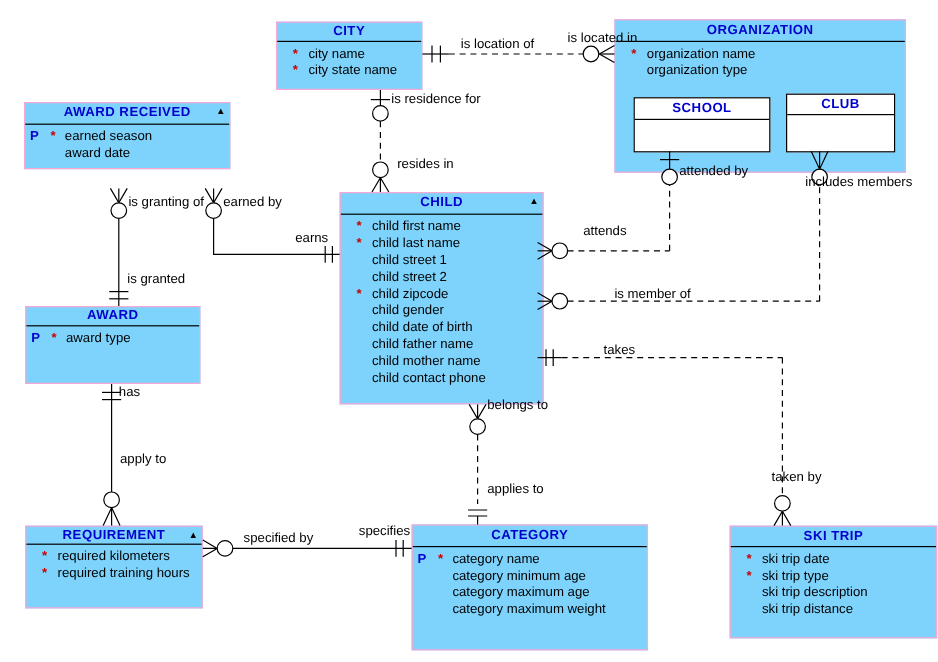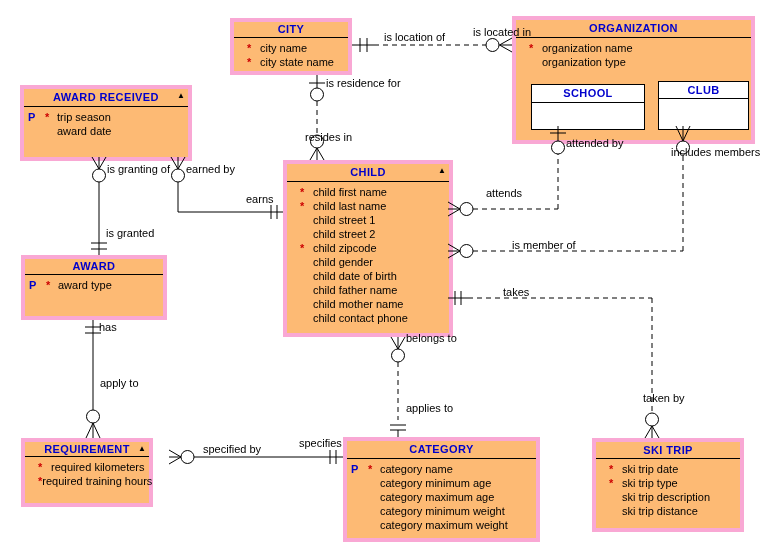--- a/index.html
+++ b/index.html
@@ -1,19 +1,19 @@
 <!DOCTYPE html>
 <html style="--entity-title: #0000cc; --key-marker: #0000cc; --required-marker: #cc0000; --line: #000000; --background: #ffffff;"><head>
 <meta charset="utf-8">
 <style>
   *{box-sizing:border-box}
   body{margin:0}
   #canvas{position:relative;width:782px;height:552px;background:var(--background,#fff);
     font-family:"Liberation Sans","DejaVu Sans",sans-serif;font-size:11px;color:#000;overflow:hidden}
-  .ebox{position:absolute;border:4px solid #f9a8d4;background:#fdba74}
+  .ebox{position:absolute;border:1px solid #f9a8d4;background:#7dd3fc}
   .etitle{position:relative;height:16px;line-height:15px;border-bottom:1px solid #000;text-align:center;
     font-weight:bold;color:var(--entity-title,#0000cc);letter-spacing:.4px}
   .t15 .etitle{height:15px;line-height:14px}
   .t17 > .etitle{height:17px;line-height:16px}
   .t18 > .etitle{height:18px;line-height:17px}
   .marker{position:absolute;right:3px;top:2px;font-size:8px;color:#000;line-height:10px;letter-spacing:0}
   .ebody{padding-top:3px}
   .row{display:flex;height:14px;line-height:14px;white-space:nowrap;padding-left:13px}
   .haskey .row{padding-left:4px}
   .k{display:none;color:var(--key-marker,#0000cc);font-weight:bold}
@@ -59,27 +59,27 @@
         </div>
     </div>
     <div class="inner t18" style="left:15px;top:64px;width:114px;height:46px">
       <div class="etitle"><span>SCHOOL</span></div>
     </div>
     <div class="inner t17" style="left:142px;top:61px;width:91px;height:49px">
       <div class="etitle"><span>CLUB</span></div>
     </div>
   </div>
 
-  <div class="ebox haskey t18" style="left:20px;top:85px;width:172px;height:76px">
+  <div class="ebox haskey t18" style="left:20px;top:85px;width:172px;height:56px">
     <div class="etitle"><span>AWARD RECEIVED</span><span class="marker">▲</span></div>
     <div class="ebody">
       <div class="row">
           <span class="k">P</span>
           <span class="r">*</span>
-          <span class="n">trip season</span>
+          <span class="n">earned season</span>
         </div>
       <div class="row">
           <span class="k"></span>
           <span class="r"></span>
           <span class="n">award date</span>
         </div>
     </div>
   </div>
 
   <div class="ebox t18" style="left:283px;top:160px;width:170px;height:177px">
@@ -132,21 +132,21 @@
     <div class="etitle"><span>AWARD</span></div>
     <div class="ebody">
       <div class="row">
           <span class="k">P</span>
           <span class="r">*</span>
           <span class="n">award type</span>
         </div>
     </div>
   </div>
 
-  <div class="ebox t15" style="left:21px;top:438px;width:132px;height:69px">
+  <div class="ebox t15" style="left:21px;top:438px;width:148px;height:69px">
     <div class="etitle"><span>REQUIREMENT</span><span class="marker">▲</span></div>
     <div class="ebody">
       <div class="row">
           <span class="r">*</span>
           <span class="n">required kilometers</span>
         </div>
       <div class="row">
           <span class="r">*</span>
           <span class="n">required training hours</span>
         </div>
@@ -167,31 +167,26 @@
           <span class="n">category minimum age</span>
         </div>
       <div class="row">
           <span class="k"></span>
           <span class="r"></span>
           <span class="n">category maximum age</span>
         </div>
       <div class="row">
           <span class="k"></span>
           <span class="r"></span>
-          <span class="n">category minimum weight</span>
-        </div>
-      <div class="row">
-          <span class="k"></span>
-          <span class="r"></span>
           <span class="n">category maximum weight</span>
         </div>
     </div>
   </div>
 
-  <div class="ebox t17" style="left:592px;top:438px;width:152px;height:94px">
+  <div class="ebox t17" style="left:608px;top:438px;width:173px;height:94px">
     <div class="etitle"><span>SKI TRIP</span></div>
     <div class="ebody">
       <div class="row">
           <span class="r">*</span>
           <span class="n">ski trip date</span>
         </div>
       <div class="row">
           <span class="r">*</span>
           <span class="n">ski trip type</span>
         </div>
@@ -304,21 +299,21 @@
       <path d="M194 457 H343"></path>
       <path d="M330 450 V464"></path>
         <path d="M336 450 V464"></path>
       <circle cx="187.5" cy="457" r="6.5"></circle>
     </g>
   </svg>
 
   <div class="lbl" style="left:384px;top:31px">is location of</div>
   <div class="lbl" style="left:473px;top:26px">is located in</div>
   <div class="lbl" style="left:326px;top:77px">is residence for</div>
-  <div class="lbl" style="left:305px;top:131px">resides in</div>
+  <div class="lbl" style="left:331px;top:131px">resides in</div>
   <div class="lbl" style="left:107px;top:163px">is granting of</div>
   <div class="lbl" style="left:186px;top:163px">earned by</div>
   <div class="lbl" style="left:246px;top:193px">earns</div>
   <div class="lbl" style="left:106px;top:227px">is granted</div>
   <div class="lbl" style="left:99px;top:321px">has</div>
   <div class="lbl" style="left:100px;top:377px">apply to</div>
   <div class="lbl" style="left:486px;top:187px">attends</div>
   <div class="lbl" style="left:566px;top:137px">attended by</div>
   <div class="lbl" style="left:512px;top:239px">is member of</div>
   <div class="lbl" style="left:671px;top:146px">includes members</div>

